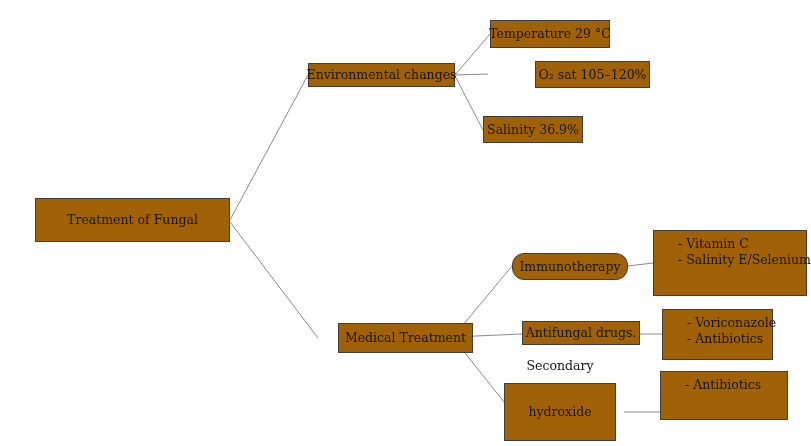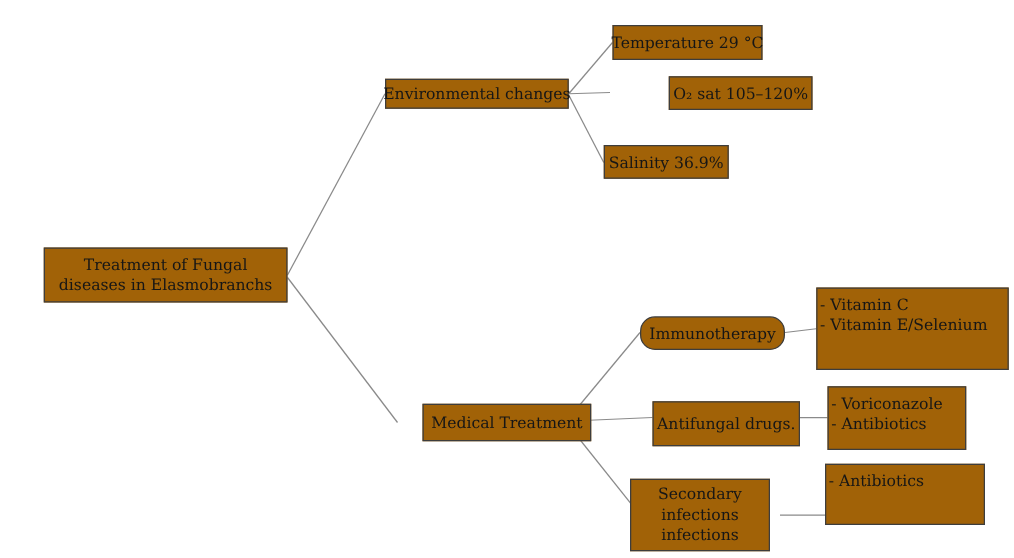--- a/index.html
+++ b/index.html
@@ -28,24 +28,24 @@
     justify-content: center;
     text-align: center;
     font-size: 12.5px;
     line-height: 16px;
     white-space: nowrap;
   }
   .node.list {
     align-items: flex-start;
     justify-content: flex-start;
     text-align: left;
-    padding: 5px 4px 0 2px;
+    padding: 5px 4px 0 24px;
     line-height: 15.5px;
   }
-  .node.multiline { line-height: 16.5px; }
+  .node.multiline { line-height: 16.5px; gap: 29px; }
 </style>
 </head>
 <body>
 
 <div class="stage">
 
   <svg class="connectors" viewBox="0 0 811 446" xmlns="http://www.w3.org/2000/svg">
     <line x1="230" y1="220" x2="308" y2="75" stroke-width="1" stroke="#8a8a8a"></line>
     <line x1="230" y1="222" x2="318" y2="338" stroke-width="1" stroke="#8a8a8a"></line>
     <line x1="455" y1="75" x2="490" y2="34" stroke-width="1" stroke="#8a8a8a"></line>
@@ -54,21 +54,20 @@
     <line x1="453" y1="337" x2="512" y2="266" stroke-width="1" stroke="#8a8a8a"></line>
     <line x1="453" y1="337" x2="522" y2="334" stroke-width="1" stroke="#8a8a8a"></line>
     <line x1="453" y1="338" x2="512" y2="412" stroke-width="1" stroke="#8a8a8a"></line>
     <line x1="628" y1="266" x2="653" y2="263" stroke-width="1" stroke="#8a8a8a"></line>
     <line x1="640" y1="334" x2="662" y2="334" stroke-width="1" stroke="#8a8a8a"></line>
     <line x1="624" y1="412" x2="660" y2="412" stroke-width="1" stroke="#8a8a8a"></line>
   </svg>
 
   <div class="node multiline" style="left:35px; top:198px; width:195px; height:44px;">
     <span>Treatment of Fungal</span>
-    <span>diseases in Elasmobranchs</span>
   </div>
 
   <div class="node" style="left:308px; top:63px; width:147px; height:24px;">
     <span>Environmental changes</span>
   </div>
 
   <div class="node" style="left:490px; top:20px; width:120px; height:28px;">
     <span>Temperature 29 °C</span>
   </div>
 
@@ -83,35 +82,35 @@
   <div class="node" style="left:318px; top:323px; width:135px; height:30px;margin-left:20px;">
     <span>Medical Treatment</span>
   </div>
 
   <div class="node" style="left:512px; top:253px; width:116px; height:27px;border-radius:12px;">
     <span>Immunotherapy</span>
   </div>
 
   <div class="node list" style="left:653px; top:230px; width:154px; height:66px;">
     <span>- Vitamin C</span>
-    <span>- Vitamin E/Selenium</span>
+    <span>- Salinity E/Selenium</span>
   </div>
 
-  <div class="node" style="left:522px; top:321px; width:118px; height:36px;">
+  <div class="node" style="left:522px; top:321px; width:118px; height:24px;">
     <span>Antifungal drugs.</span>
   </div>
 
   <div class="node list" style="left:662px; top:309px; width:111px; height:51px;">
     <span>- Voriconazole</span>
     <span>- Antibiotics</span>
   </div>
 
   <div class="node multiline" style="left:504px; top:383px; width:112px; height:58px;">
     <span>Secondary</span>
-    <span>infections</span>
+    <span>hydroxide</span>
     <span>infections</span>
   </div>
 
   <div class="node list" style="left:660px; top:371px; width:128px; height:49px;">
     <span>- Antibiotics</span>
   </div>
 
 </div>
 
 </body></html>

